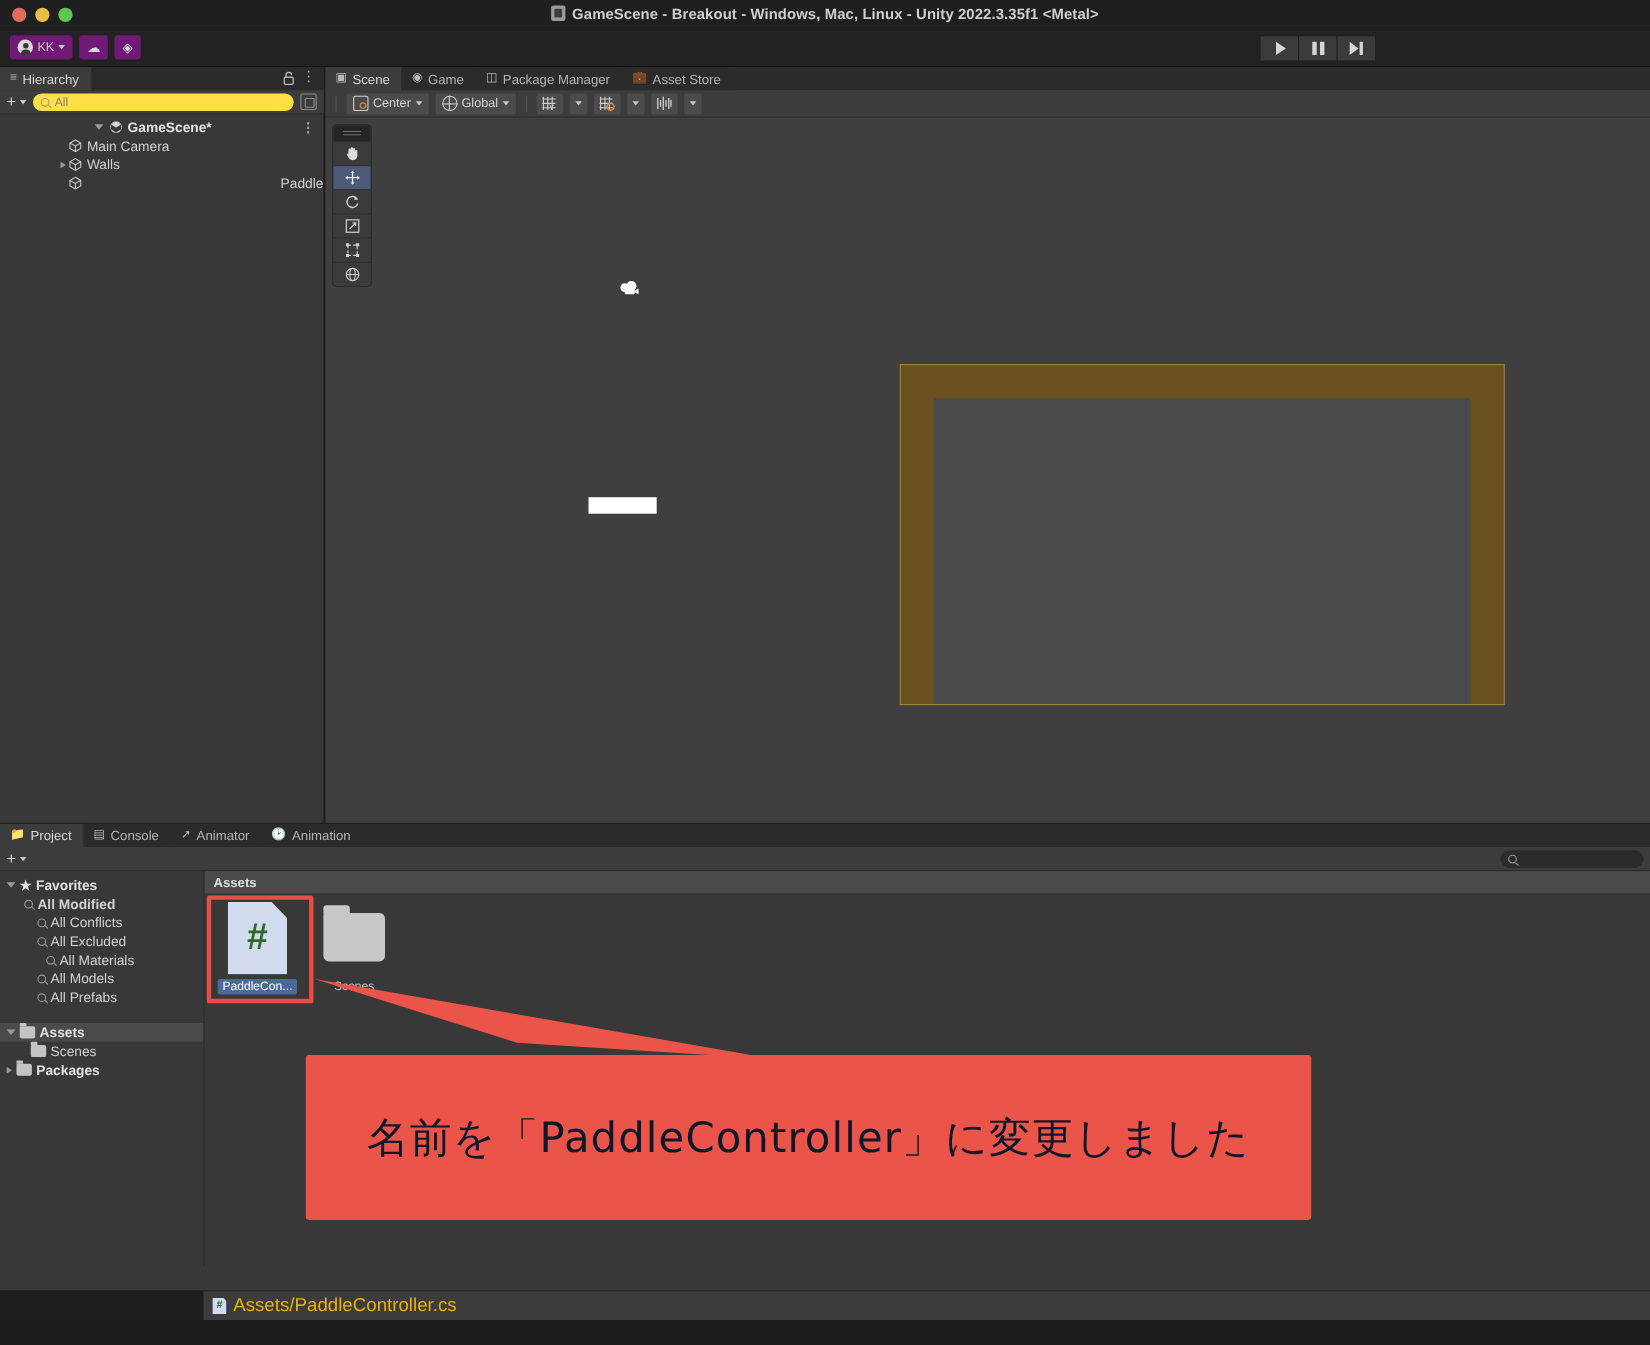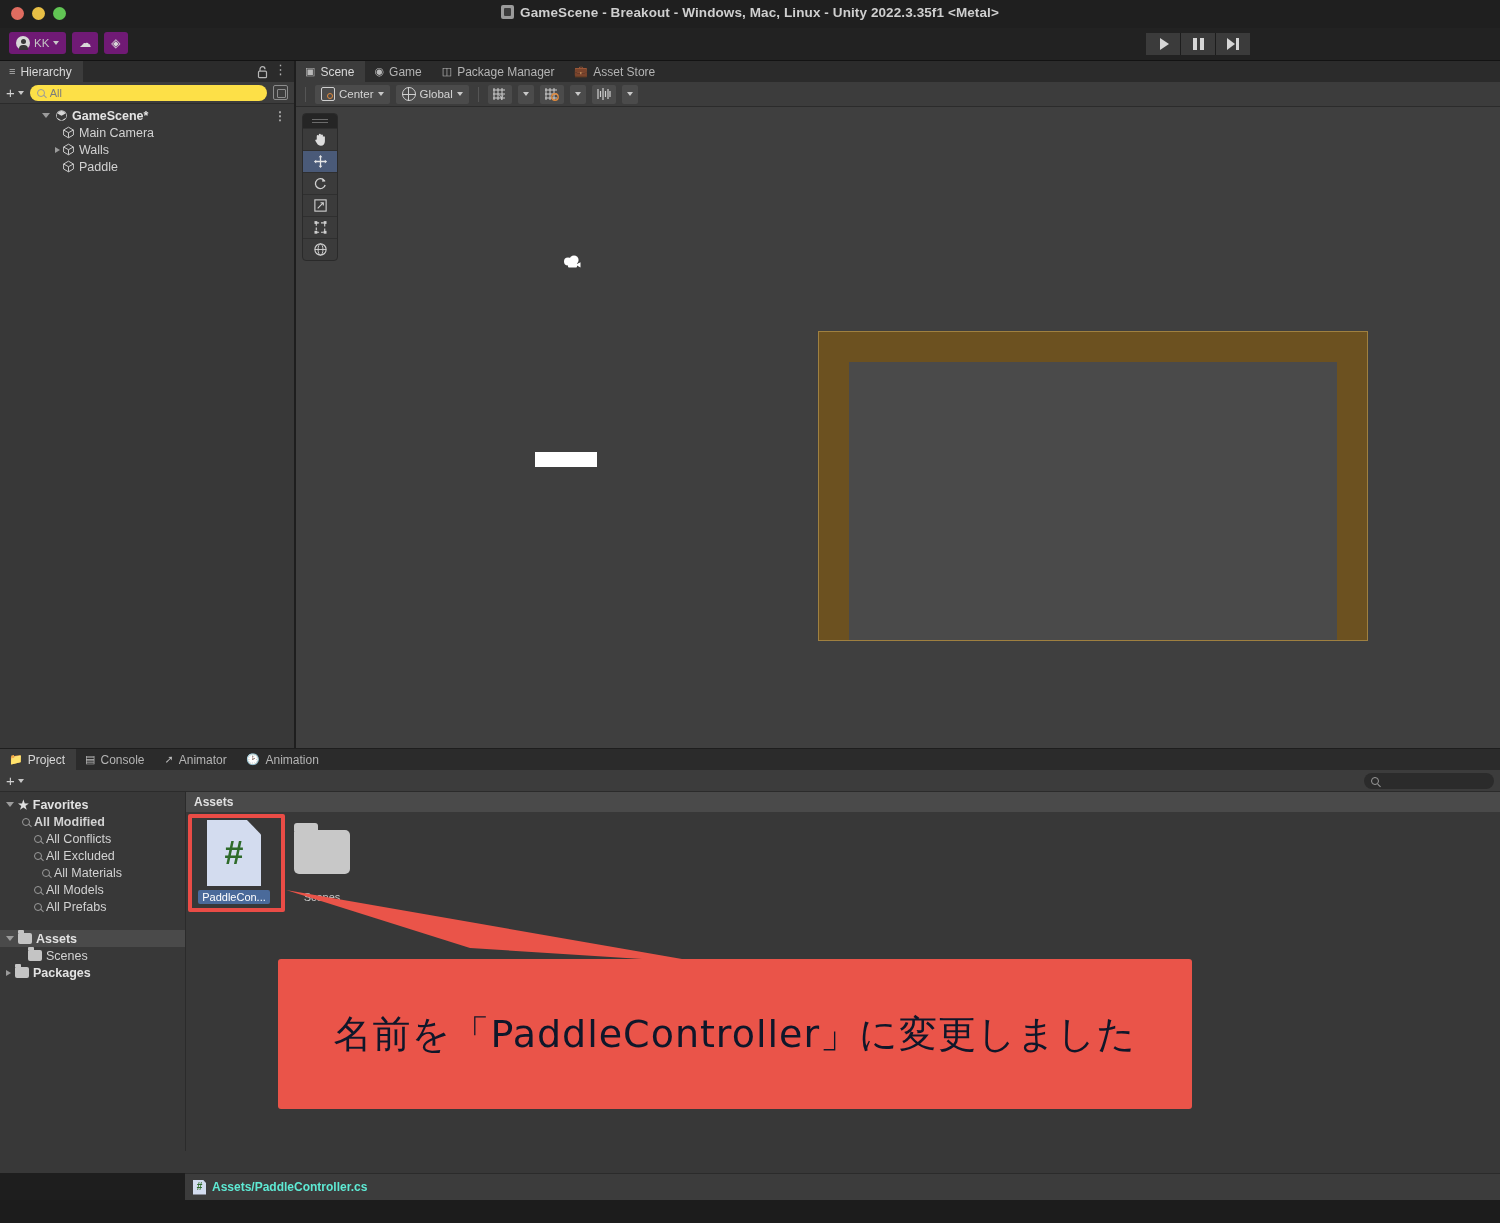--- a/index.html
+++ b/index.html
@@ -270,21 +270,21 @@
     position: absolute; left: 185px; top: 1173px; width: 1315px; height: 27px;
     background: #3c3c3c; display: flex; align-items: center; padding-left: 8px;
     gap: 6px; border-top: 1px solid #2b2b2b;
   }
   .mini-cs {
     width: 13px; height: 15px; background: #d3dcef; flex:none;
     display:flex; align-items:center; justify-content:center;
     clip-path: polygon(0 0, 76% 0, 100% 24%, 100% 100%, 0 100%);
   }
   .mini-cs span { font-size: 10px; color:#2e6b2a; font-weight:bold; line-height:1;}
-  .status-text { font-size: 12px; color: #5eead4; font-weight: bold; }
+  .status-text { font-size: 17px; color: #eab308; }
   .bottombar { position:absolute; left:0; top:1200px; width:1500px; height:23px; background:#1c1c1c; }
 
   
   .callout {
     position: absolute; left: 278px; top: 959px; width: 914px; height: 150px;
     background: #ea5449; border-radius: 3px;
   }
   .callout-text {
     position: absolute; left: 0; top: 0; width: 914px; height: 150px;
     display: flex; align-items: center; justify-content: center;
@@ -361,21 +361,21 @@
         <span>+</span>
         <span class="caret"></span>
       </div>
       <div class="search-pill">
         <span class="mag"></span>
         <span>All</span>
       </div>
       <div class="icon-sq"></div>
     </div>
     <div class="h-rows">
-      <div class="hrow scene" style="padding-left:42px;">
+      <div class="hrow scene" style="padding-left:42px;margin-left:44px;">
         <span class="twist open"></span>
         <span class="cube" style="margin-left:5px;">
           <svg width="13" height="13" viewBox="0 0 13 13">
               <circle cx="6.5" cy="6.5" r="5.3" fill="#d6d6d6"></circle>
               <path d="M6.5 1.5 L11 4.2 L11 8.8 L6.5 11.5 L2 8.8 L2 4.2 Z" fill="#3a3a3a"></path>
               <path d="M6.5 1.5 L11 4.2 L6.5 6.8 L2 4.2 Z" fill="#d6d6d6"></path>
             </svg>
         </span>
         <span>GameScene*</span>
         <span class="kebab">⋮</span>
@@ -392,21 +392,21 @@
       <div class="hrow" style="padding-left:55px;">
         <span class="twist"></span>
         <span class="cube" style="margin-left:2px;">
           <svg width="13" height="13" viewBox="0 0 13 13">
               <path d="M6.5 1.2 L11.4 4 L11.4 9 L6.5 11.8 L1.6 9 L1.6 4 Z" fill="none" stroke="#c9c9c9" stroke-width="1"></path>
               <path d="M1.6 4 L6.5 6.7 L11.4 4 M6.5 6.7 L6.5 11.8" fill="none" stroke="#c9c9c9" stroke-width="1"></path>
             </svg>
         </span>
         <span>Walls</span>
       </div>
-      <div class="hrow" style="padding-left:62px;">
+      <div class="hrow" style="padding-left:62px;justify-content:space-between;">
         <span class="cube">
           <svg width="13" height="13" viewBox="0 0 13 13">
               <path d="M6.5 1.2 L11.4 4 L11.4 9 L6.5 11.8 L1.6 9 L1.6 4 Z" fill="none" stroke="#c9c9c9" stroke-width="1"></path>
               <path d="M1.6 4 L6.5 6.7 L11.4 4 M6.5 6.7 L6.5 11.8" fill="none" stroke="#c9c9c9" stroke-width="1"></path>
             </svg>
         </span>
         <span>Paddle</span>
       </div>
     </div>
   </div>

